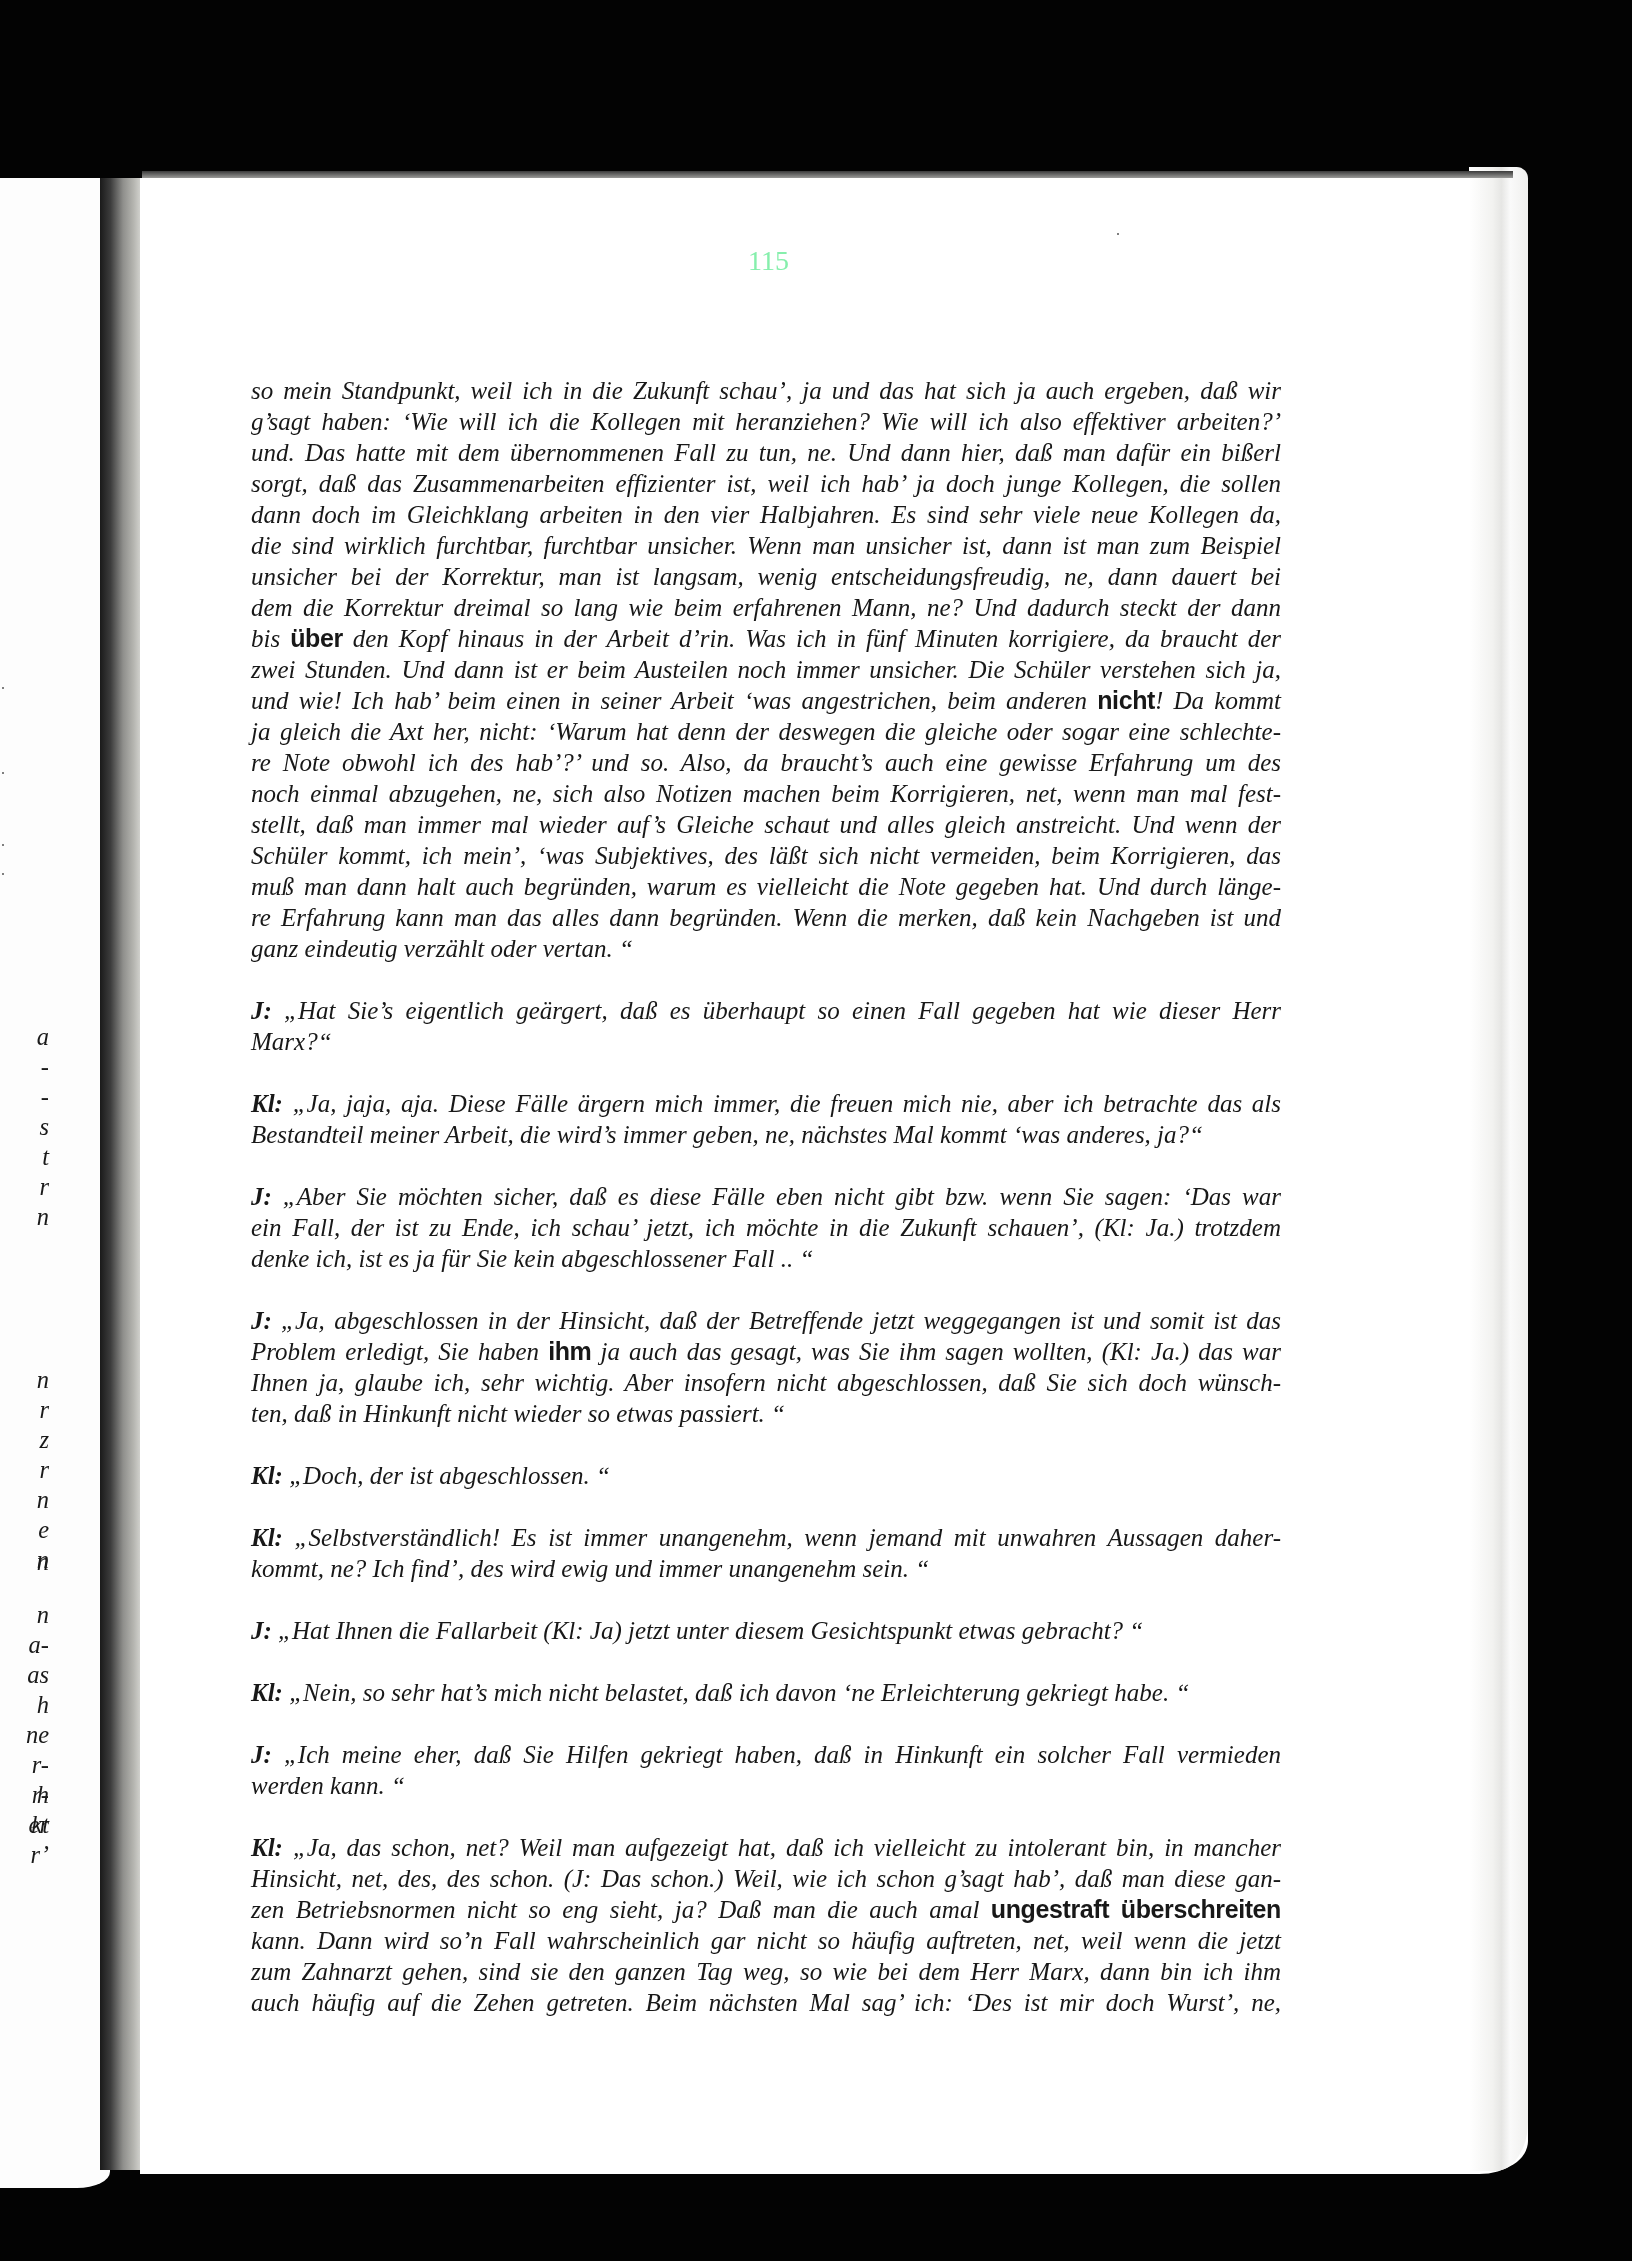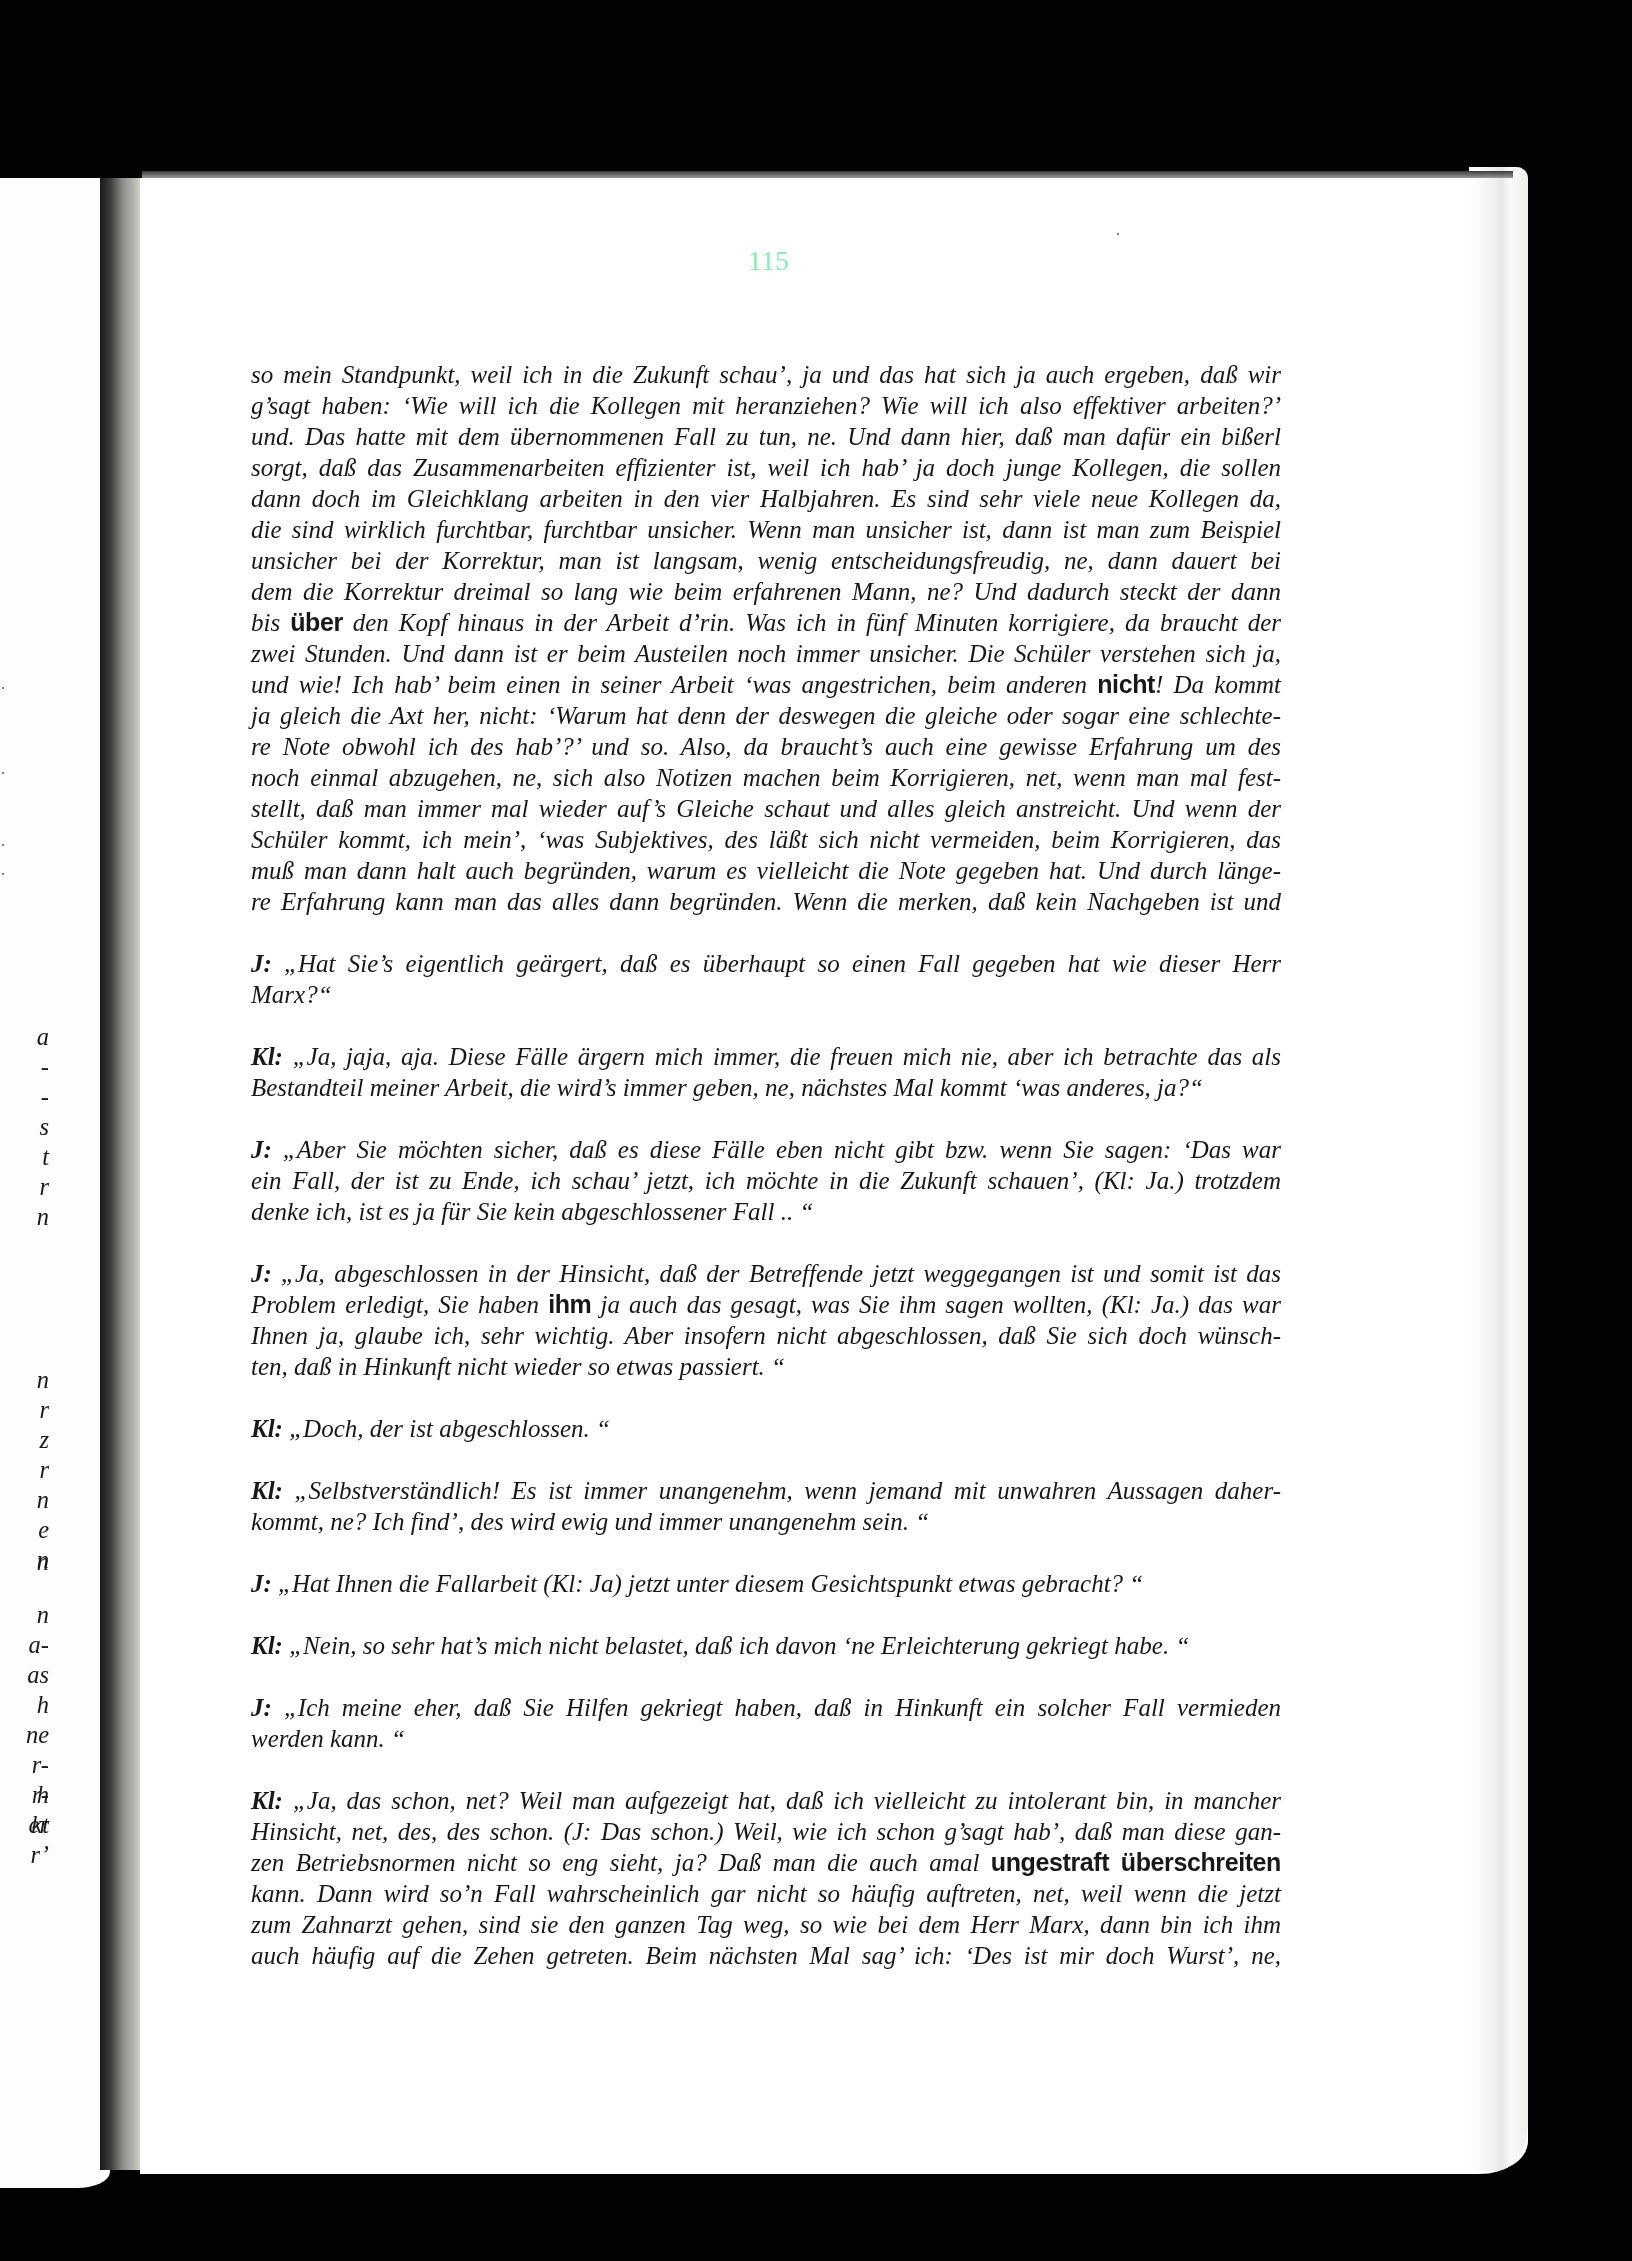--- a/index.html
+++ b/index.html
@@ -41,21 +41,21 @@
   .left-frag div { height: 30px; }
   .page-number {
     position: absolute; left: 748px; top: 245px;
     font-size: 28px; color: #86efac;
   }
   .body-text {
     position: absolute; left: 251px; top: 359px; width: 1030px;
     font-style: italic; font-size: 25px; line-height: 31px; color: #181818;
     text-align: justify;
   }
-  .body-text p { margin: 0 0 31px 0; }
+  .body-text p { margin: 16px 0 31px 0; }
   .body-text .line {
     display: block; text-align: justify; text-align-last: justify;
     white-space: nowrap; height: 31px;
   }
   .body-text .line.last { text-align-last: left; }
   .spk { font-weight: bold; }
   .emph { font-weight: bold; font-style: normal; font-family: "Liberation Sans", sans-serif; letter-spacing: -0.4px; }
   .speck { position: absolute; width: 2.4px; height: 2.4px; background: #555; border-radius: 50%; }
 </style>
 </head>
@@ -125,20 +125,21 @@
       <span class="line"><span>bis </span><span class="emph">über</span><span> den Kopf hinaus in der Arbeit d’rin. Was ich in fünf Minuten korrigiere, da braucht der</span></span>
       <span class="line">zwei Stunden. Und dann ist er beim Austeilen noch immer unsicher. Die Schüler verstehen sich ja,</span>
       <span class="line"><span>und wie! Ich hab’ beim einen in seiner Arbeit ‘was angestrichen, beim anderen </span><span class="emph">nicht</span><span>! Da kommt</span></span>
       <span class="line">ja gleich die Axt her, nicht: ‘Warum hat denn der deswegen die gleiche oder sogar eine schlechte-</span>
       <span class="line">re Note obwohl ich des hab’?’ und so. Also, da braucht’s auch eine gewisse Erfahrung um des</span>
       <span class="line">noch einmal abzugehen, ne, sich also Notizen machen beim Korrigieren, net, wenn man mal fest-</span>
       <span class="line">stellt, daß man immer mal wieder auf’s Gleiche schaut und alles gleich anstreicht. Und wenn der</span>
       <span class="line">Schüler kommt, ich mein’, ‘was Subjektives, des läßt sich nicht vermeiden, beim Korrigieren, das</span>
       <span class="line">muß man dann halt auch begründen, warum es vielleicht die Note gegeben hat. Und durch länge-</span>
       <span class="line">re Erfahrung kann man das alles dann begründen. Wenn die merken, daß kein Nachgeben ist und</span>
+      <span class="line last">ganz eindeutig verzählt oder vertan. “</span>
     </p>
   <div id="dialogue">
       <p>
         <span class="line"><span class="spk">J:</span> „Hat Sie’s eigentlich geärgert, daß es überhaupt so einen Fall gegeben hat wie dieser Herr</span>
         <span class="line last">Marx?“</span>
       </p>
       <p>
         <span class="line"><span class="spk">Kl:</span> „Ja, jaja, aja. Diese Fälle ärgern mich immer, die freuen mich nie, aber ich betrachte das als</span>
         <span class="line last">Bestandteil meiner Arbeit, die wird’s immer geben, ne, nächstes Mal kommt ‘was anderes, ja?“</span>
       </p>

